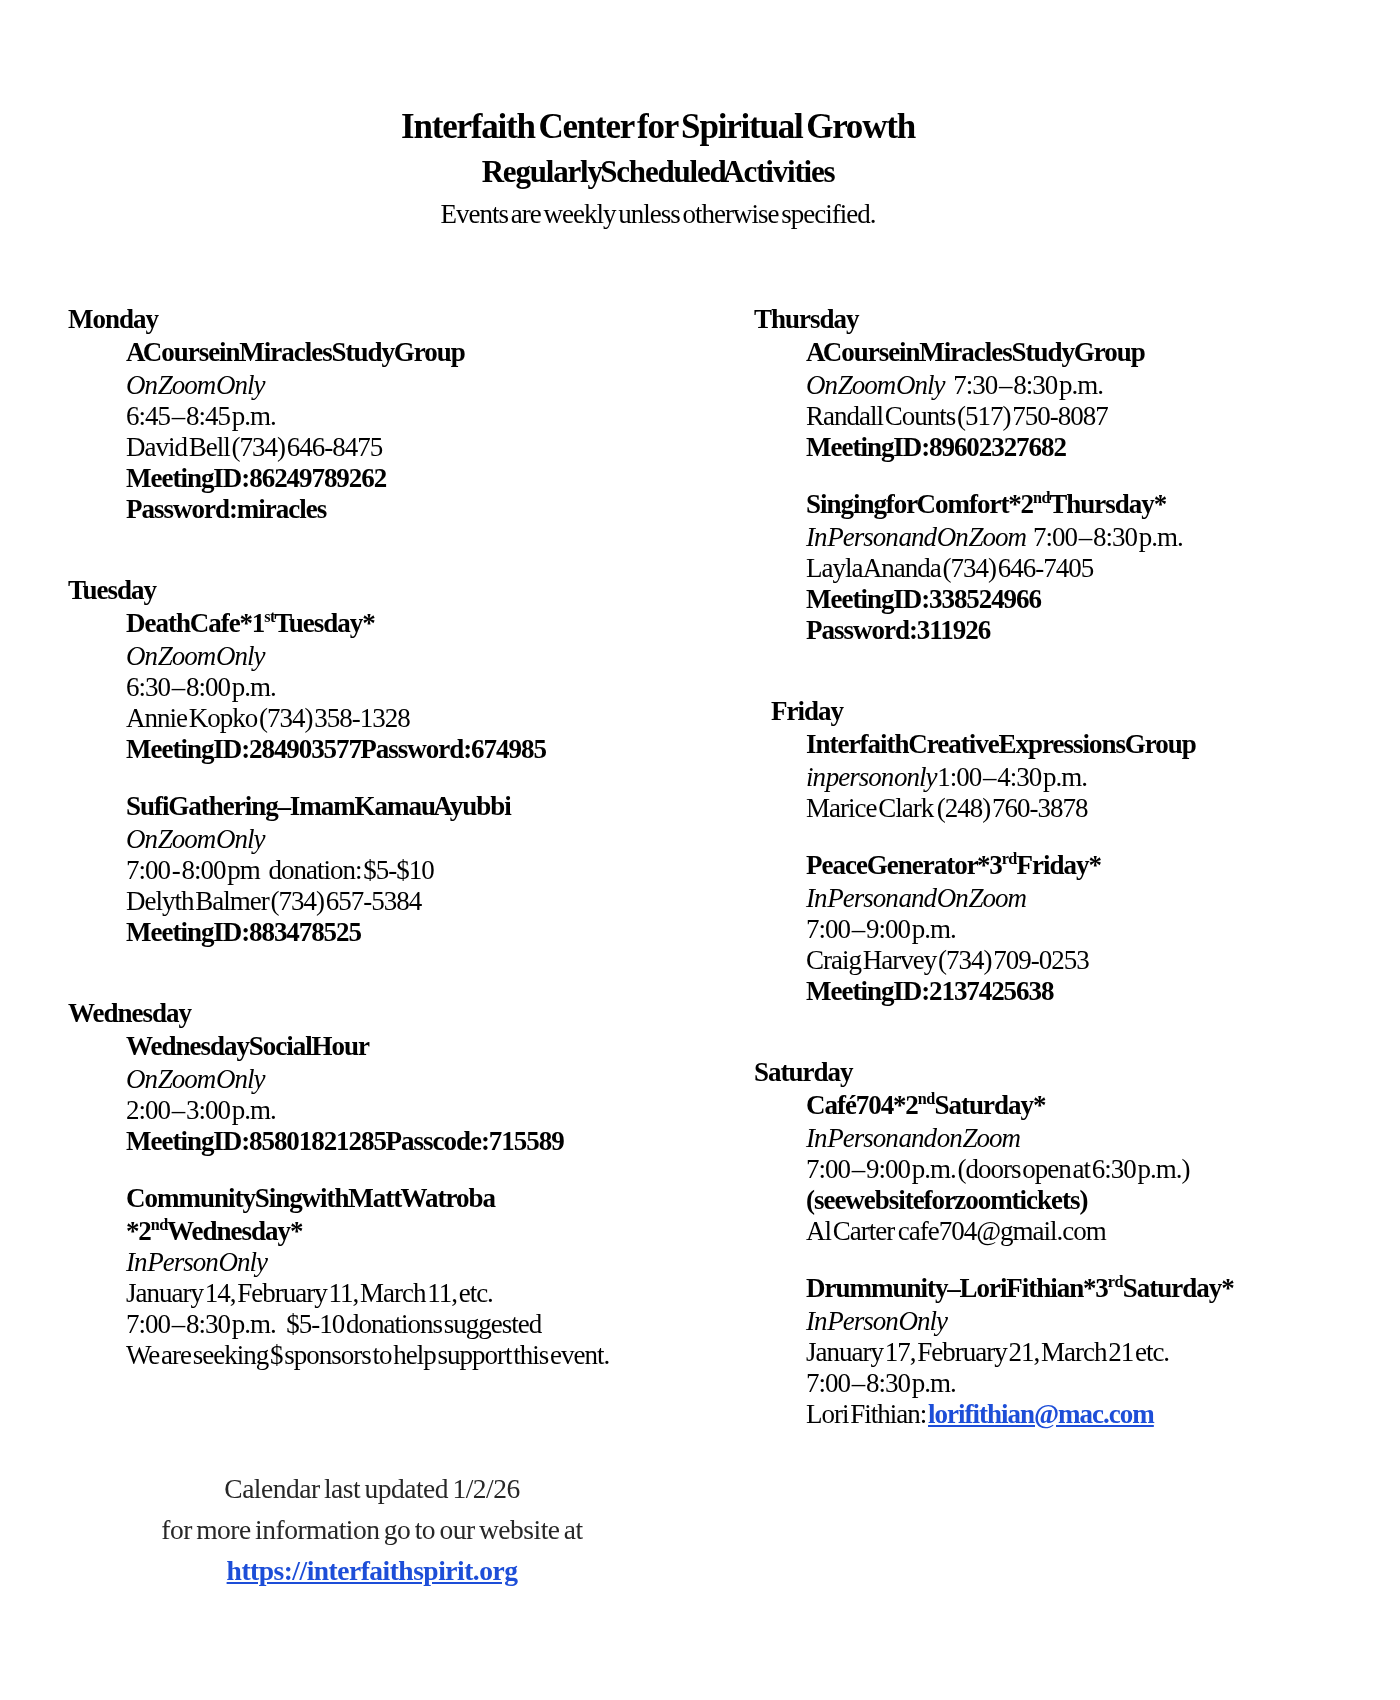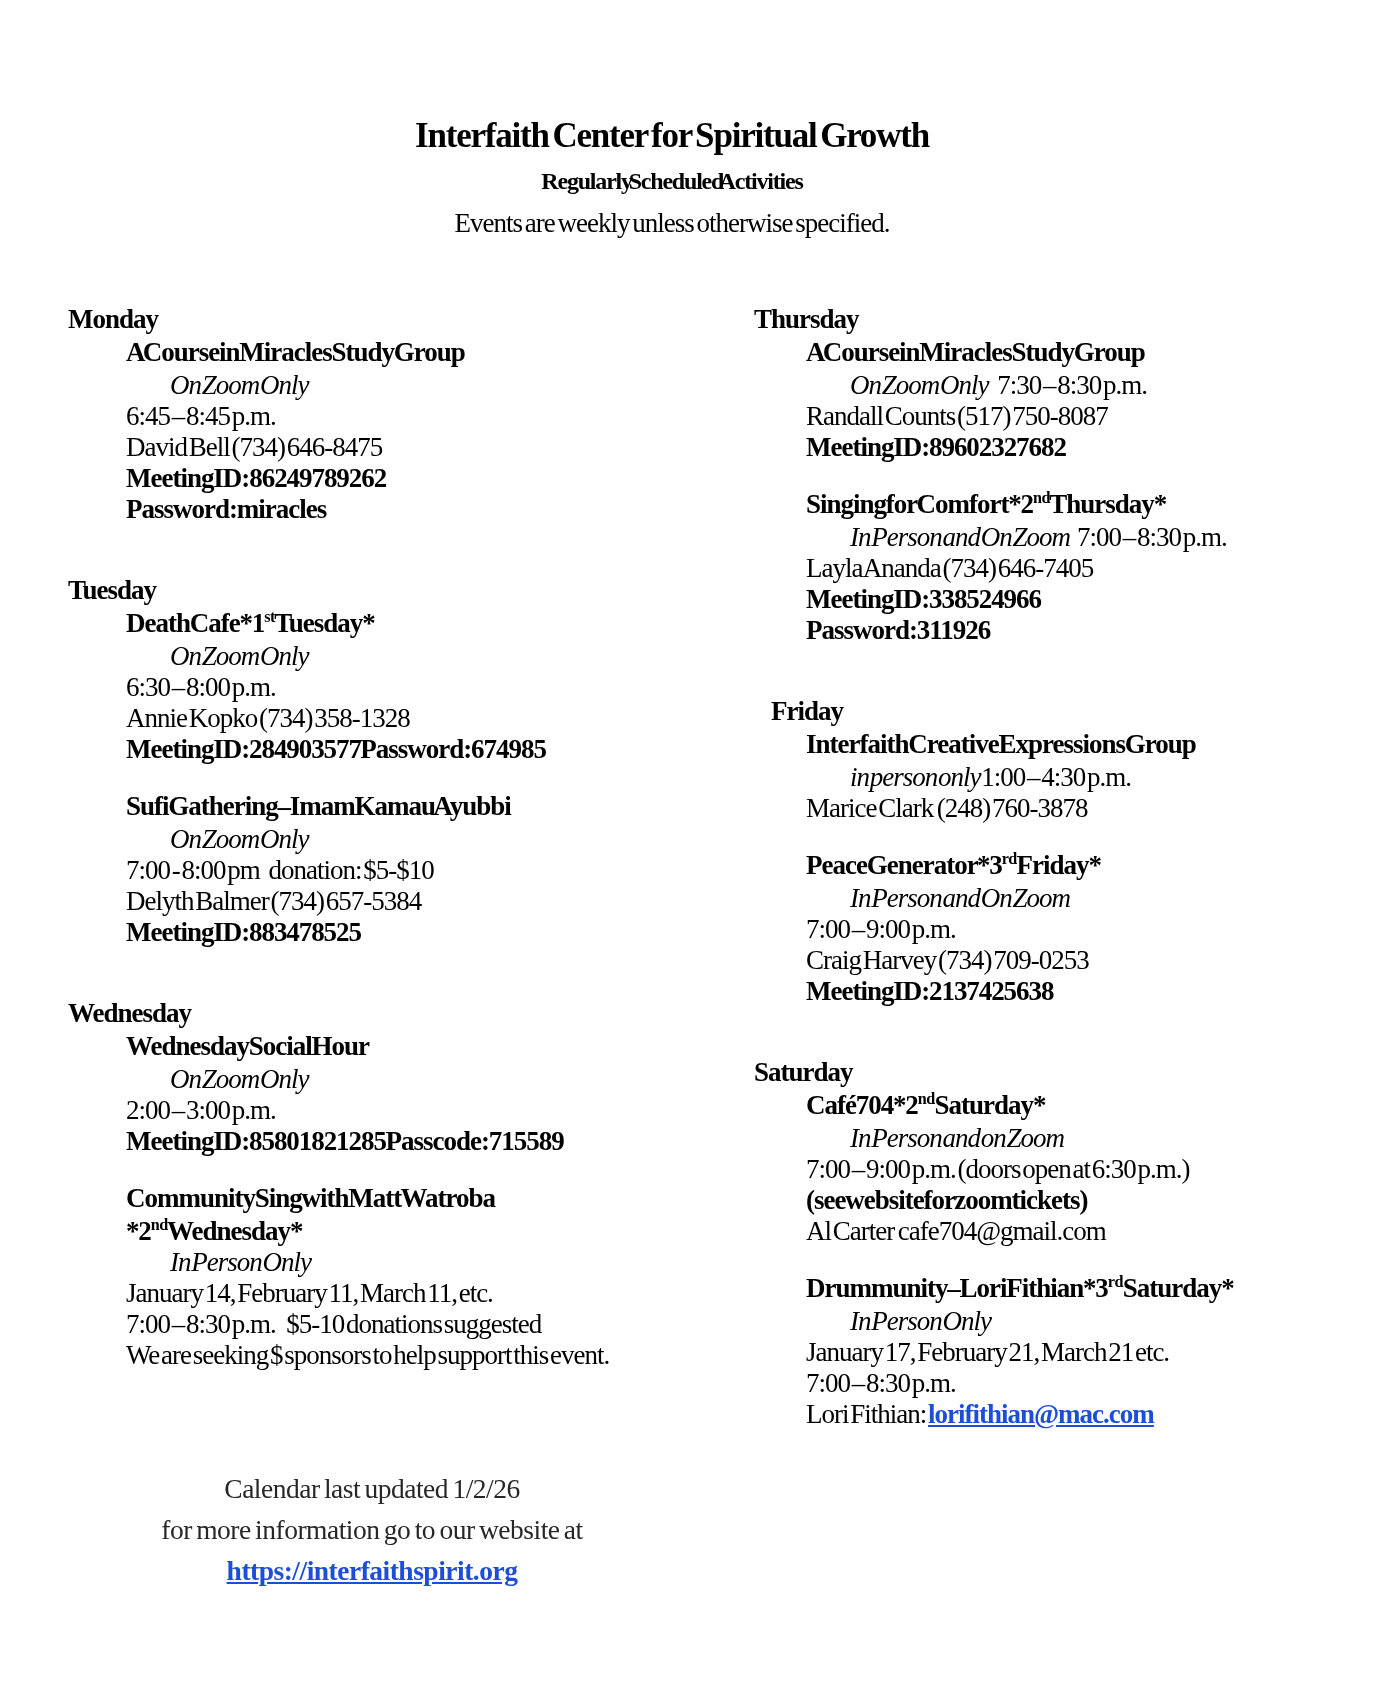--- a/index.html
+++ b/index.html
@@ -4,38 +4,38 @@
 <style>
   html,body{margin:0;padding:0;}
   body{
     width:1400px;height:1700px;background:#ffffff;color:#000;
     font-family:"Liberation Serif","DejaVu Serif",serif;
     -webkit-font-smoothing:antialiased;
   }
   .page{position:relative;width:1400px;height:1700px;overflow:hidden;background:#fff;}
 
   
-  .header{position:absolute;top:106px;left:16px;width:1312px;text-align:center;margin-top:9px;}
+  .header{position:absolute;top:106px;left:2px;width:1312px;text-align:center;}
   .title{font-size:35px;font-weight:700;letter-spacing:-1.2px;word-spacing:-4px;line-height:42px;margin:0;}
-  .subtitle{font-size:24px;font-weight:700;letter-spacing:-1.2px;word-spacing:-8px;line-height:36px;margin:6px 0 0 0;}
+  .subtitle{font-size:31px;font-weight:700;letter-spacing:-1.2px;word-spacing:-8px;line-height:36px;margin:6px 0 0 0;}
   .note{font-size:27px;letter-spacing:-1px;word-spacing:-3px;line-height:33px;margin:8px 0 0 0;}
 
   
   .col{position:absolute;top:304px;font-size:27px;letter-spacing:-1px;word-spacing:-4px;line-height:31px;}
   .col-left{left:68px;width:630px;}
   .col-right{left:754px;width:620px;}
   .day-section{margin:0 0 50px 0;}
   .day-label{font-weight:700;word-spacing:-6px;line-height:31px;}
   .col-left .event{margin-left:58px;}
   .col-right .event{margin-left:52px;}
   .event + .event{margin-top:24px;}
   .event-title{font-weight:700;word-spacing:-6px;line-height:35px;}
   .event-line{white-space:pre-wrap;}
   .roman{font-style:normal;}
-  .italic{font-style:italic;word-spacing:-5px;margin-left:44px;}
+  .italic{font-style:italic;word-spacing:-5px;}
   .bold{font-weight:700;word-spacing:-6px;margin-top:16px;}
   sup{font-size:0.6em;vertical-align:super;line-height:0;letter-spacing:-0.5px;}
   a.link{color:#1d4ed8;text-decoration:underline;cursor:pointer;font-weight:bold;}
 
   
   .col-right .day-section:nth-of-type(2) .day-label{margin-left:17px;}
 
   
   .footer{
     position:absolute;left:72px;top:1468px;width:600px;text-align:center;

